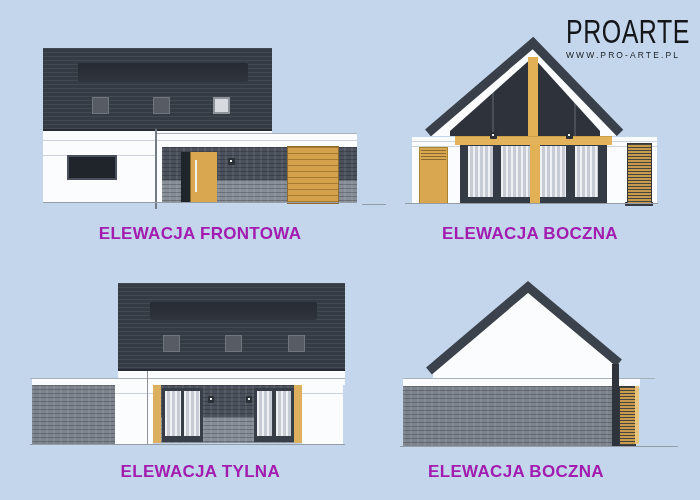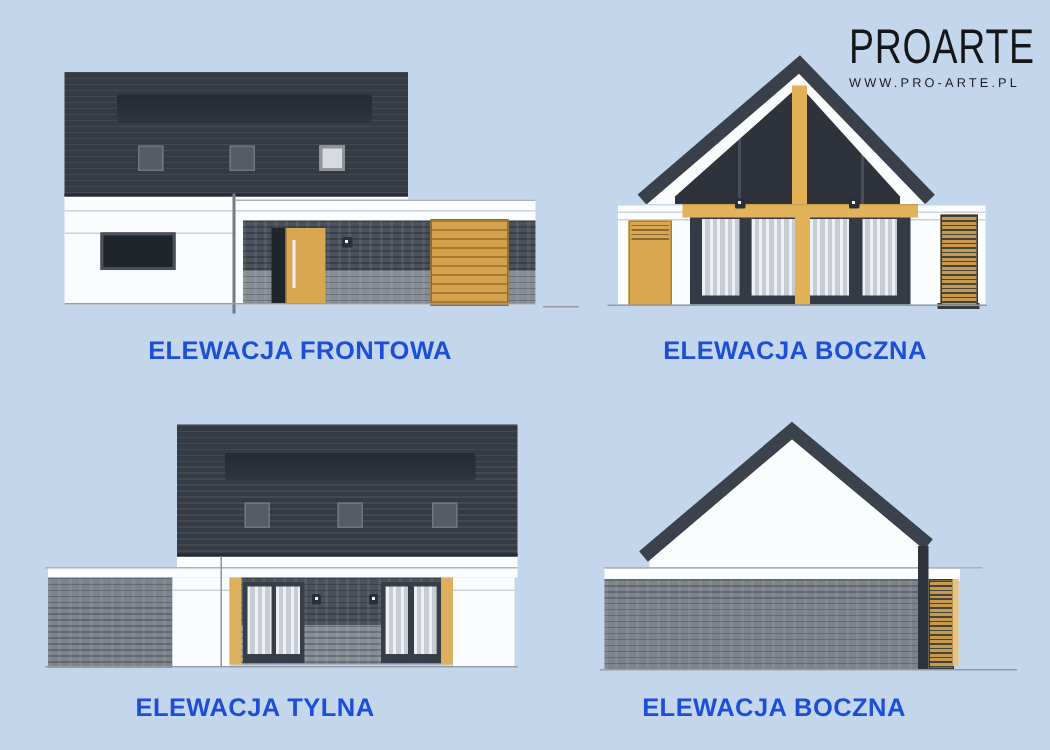--- a/index.html
+++ b/index.html
@@ -38,21 +38,21 @@
   .curtain{background-image:repeating-linear-gradient(90deg, #eef0f3 0 2px, #c7ccd4 2px 5px);}
   .doorframe{background:#383e48;}
   .glassdark{background:#20242b;}
   .lamp{background:#2b2f36;border-radius:1px;}
   .lamp::after{content:"";position:absolute;left:2px;top:2px;width:2px;height:2px;background:#f2f3f5;}
   .glazing{background:#353b44;}
   .post{background:#e2b055;}
   .beam{background:#e3b35c;border-top:1px solid #caa04a;}
   .ground{background:#959ca6;height:1px;}
   .label{
-    font-size:17px;font-weight:600;color:#1d4ed8;letter-spacing:0.3px;
+    font-size:17px;font-weight:600;color:#a21caf;letter-spacing:0.3px;
     text-align:center;white-space:nowrap;
   }
   .vents{background-image:repeating-linear-gradient(180deg, rgba(70,55,20,0.55) 0 1px, transparent 1px 3px);}
   #logo{right:14px;top:16px;width:120px;text-align:left;}
   #logo .brand{
     font-size:25px;font-weight:400;color:#14161a;letter-spacing:0.5px;
     transform:scaleY(1.3);transform-origin:left top;line-height:1;
   }
   #logo .url{font-size:8.5px;font-weight:400;color:#1a1c20;letter-spacing:2.1px;margin-top:9px;}
 </style>
@@ -144,21 +144,21 @@
     <div class="abs curtain" style="left:165px;top:391px;width:16px;height:45px;"></div>
     <div class="abs curtain" style="left:184px;top:391px;width:16px;height:45px;"></div>
     <div class="abs doorframe" style="left:254px;top:388px;width:40px;height:54px;"></div>
     <div class="abs curtain" style="left:257px;top:391px;width:15px;height:45px;"></div>
     <div class="abs curtain" style="left:276px;top:391px;width:15px;height:45px;"></div>
     <div class="abs lamp" style="left:208px;top:396px;width:6px;height:7px;"></div>
     <div class="abs lamp" style="left:246px;top:396px;width:6px;height:7px;"></div>
     <div class="abs white" style="left:302px;top:385px;width:41px;height:60px;"></div>
     <div class="abs faint" style="left:302px;top:393px;width:41px;"></div>
     <div class="abs ground" style="left:30px;top:444px;width:315px;"></div>
-    <div class="abs label" style="left:60px;top:462px;width:220px;">ELEWACJA TYLNA</div>
+    <div class="abs label" style="left:60px;top:462px;width:220px;text-align:right;">ELEWACJA TYLNA</div>
   </section>
 
   <section>
     <svg class="abs" style="left:400px;top:280px;" width="240" height="100" viewBox="0 0 240 100">
       <polygon points="33,98 33,87 128,8 217,83 217,98" fill="#fbfcfd"></polygon>
       <path d="M29 91 L128 7 L219 83" fill="none" stroke="#3c424b" stroke-width="9"></path>
     </svg>
     <div class="abs white" style="left:403px;top:378px;width:237px;height:8px;border-top:1px solid #a9b1ba;"></div>
     <div class="abs hline" style="left:403px;top:378px;width:252px;"></div>
     <div class="abs brick brick-mid" style="left:403px;top:386px;width:209px;height:60px;"></div>

